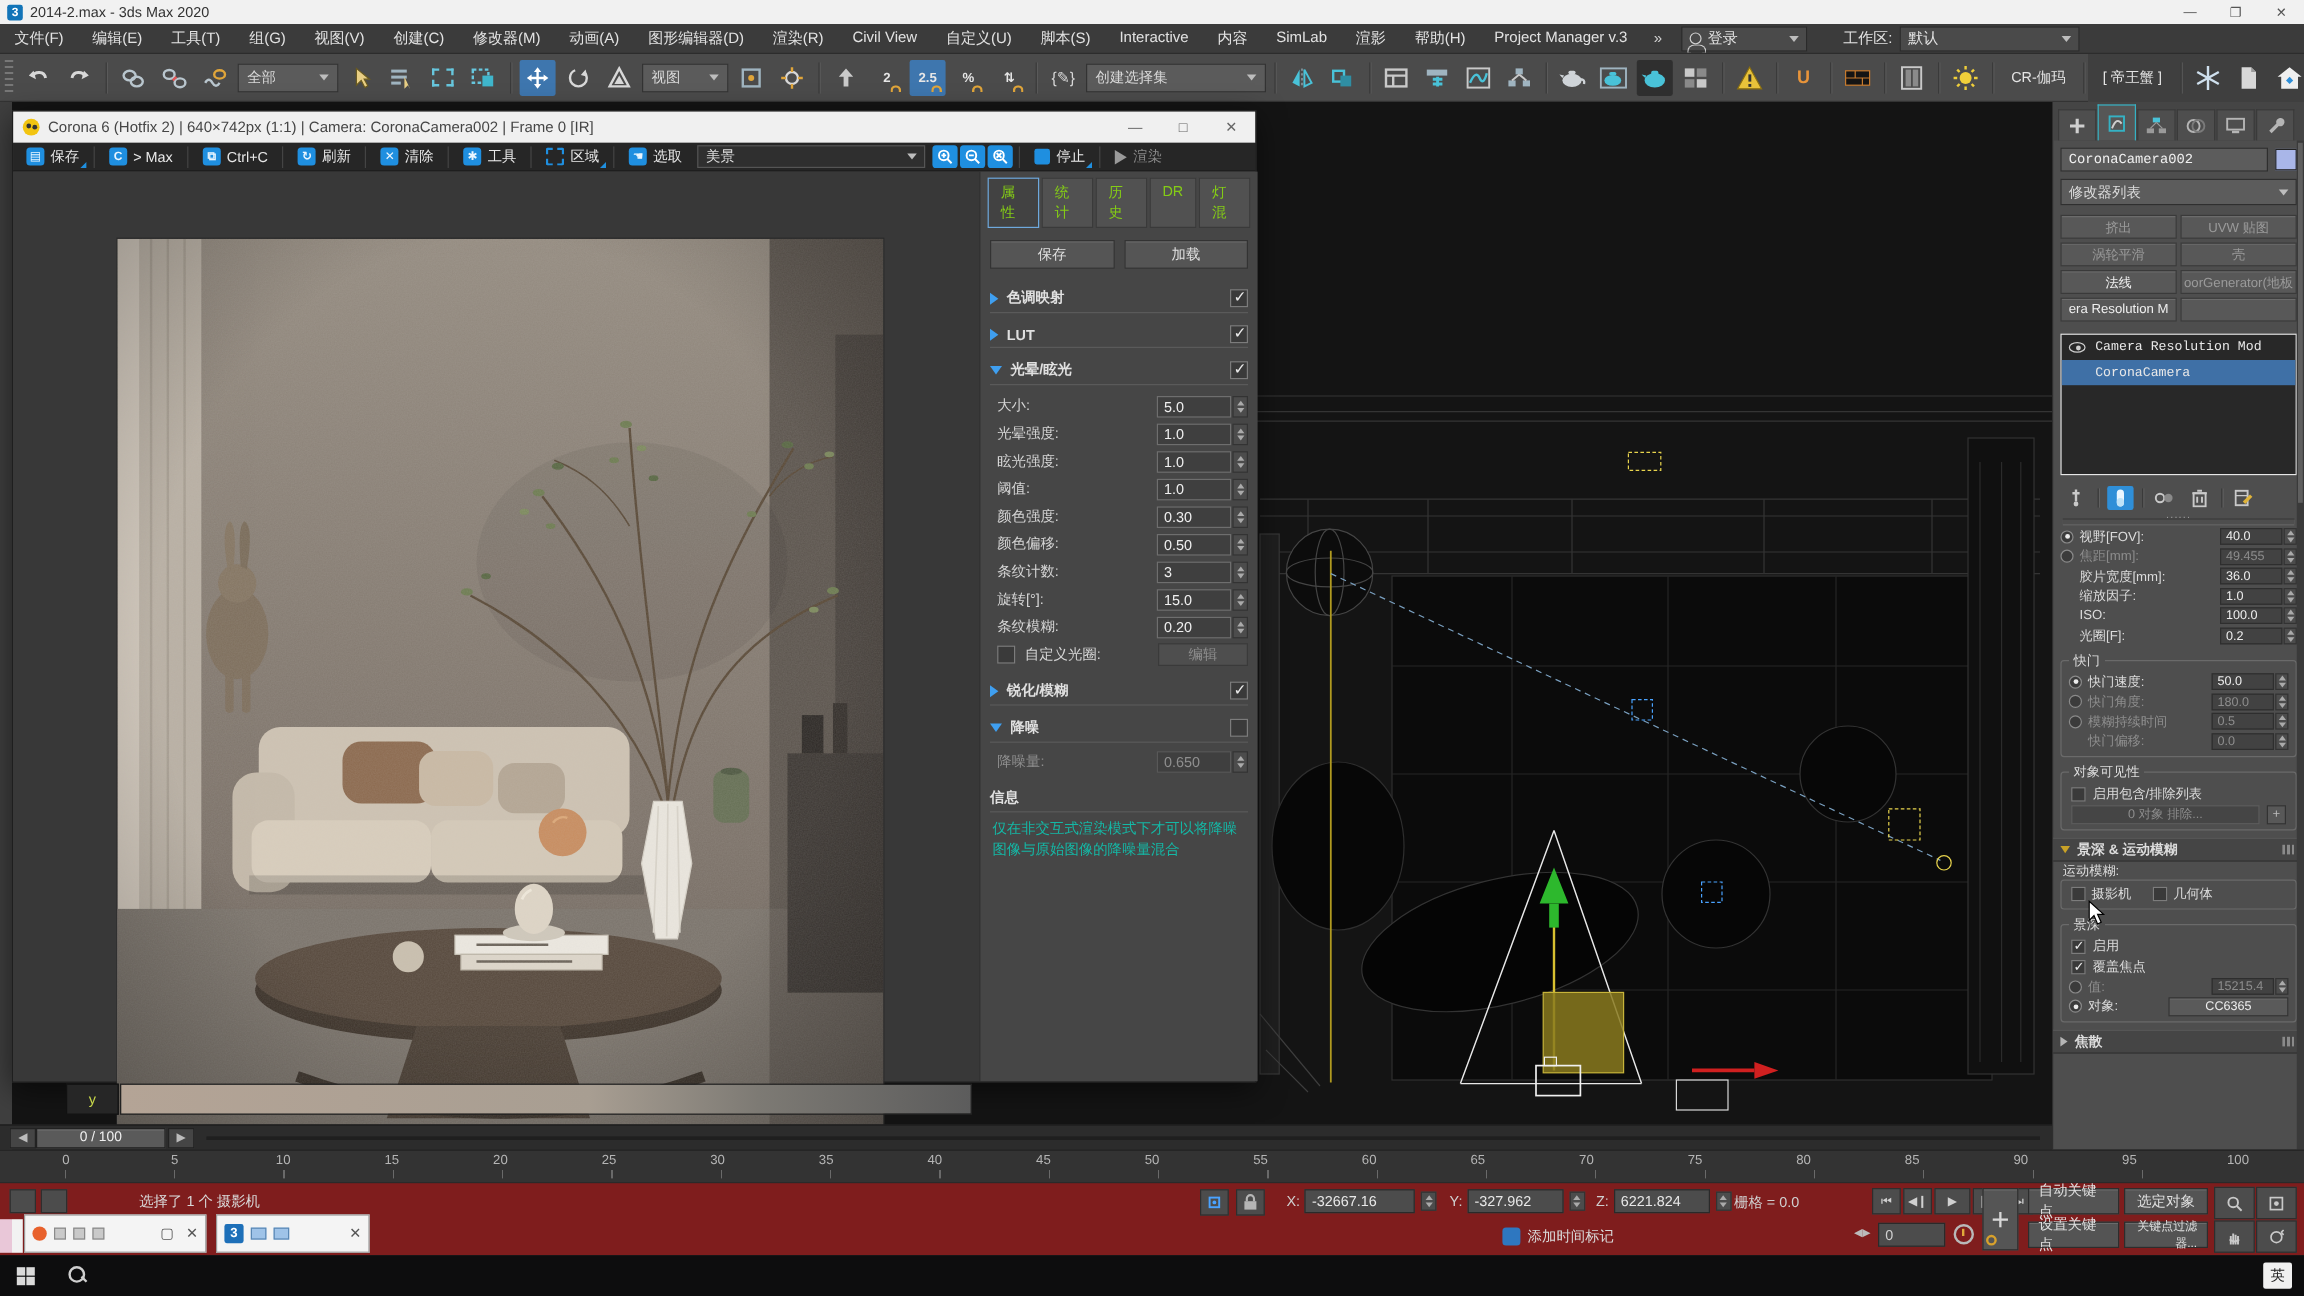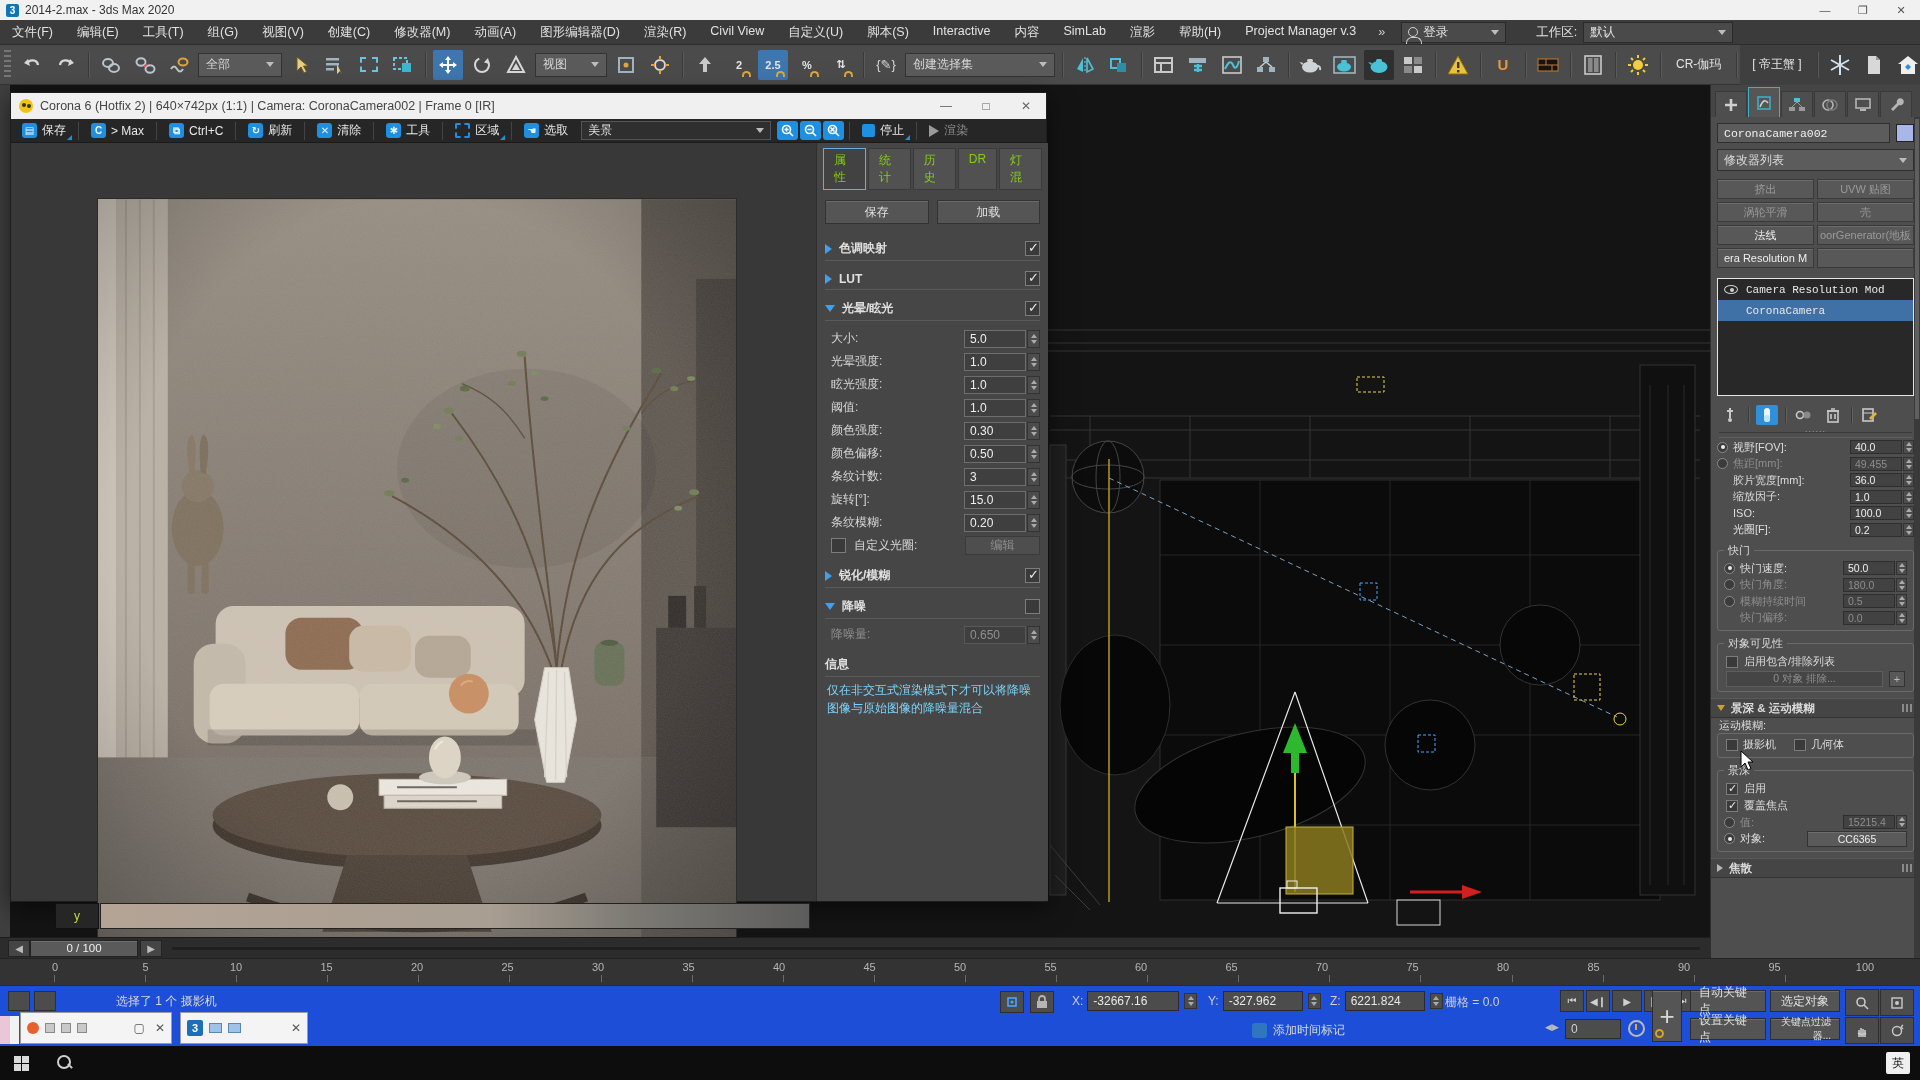--- a/index.html
+++ b/index.html
@@ -88,21 +88,21 @@
   .cb.checked:after { content:"✓"; position:absolute; left:2px; top:-2px; color:#ececec; font-size:13px; }
   .prow { display:flex; align-items:center; height:23px; padding:0 8px 0 14px; }
   .prow .plabel { flex:1; color:#d6d6d6; }
   .pfield { width:62px; height:18px; background:#3f3f3f; border:1px solid #6e6e6e; padding:0 5px; display:flex; align-items:center; color:#efefef; }
   .spin { width:13px; height:18px; background:#4c4c4c; border:1px solid #333; margin-left:1px; display:flex; flex-direction:column; align-items:center; justify-content:center; gap:2px; flex:none; }
   .spin:before { content:""; width:0; height:0; border-left:3px solid transparent; border-right:3px solid transparent; border-bottom:4px solid #aaa; }
   .spin:after { content:""; width:0; height:0; border-left:3px solid transparent; border-right:3px solid transparent; border-top:4px solid #aaa; }
   .prow.dim .plabel, .prow.dim .pfield { color:#8f8f8f; }
   .prow.dim .pfield { border-color:#585858; }
   .editbtn { width:75px; height:19px; background:#4e4e4e; border:1px solid #3a3a3a; color:#8f8f8f; display:flex; align-items:center; justify-content:center; }
-  #vfb-info { margin:4px 10px; color:#7dd3fc; line-height:1.5; }
+  #vfb-info { margin:4px 10px; color:#14b8a6; line-height:1.5; }
 
   
   #miniaxis { position:absolute; left:55px; top:903px; width:44px; height:26px; background:#262626; border:1px solid #111;
     color:#c8d84a; font-size:12px; display:flex; align-items:center; justify-content:center; }
   #trackstrip { position:absolute; left:100px; top:903px; width:710px; height:26px; border:1px solid #222;
     background:linear-gradient(90deg,#b5a success 0%,#8e867c 0%,#b2a round 0%); 
     background:linear-gradient(90deg,#b4a496 0%,#a89e92 55%,#7d7a74 75%,#5c5c5c 100%); }
 
   
   #cmdpanel { position:absolute; left:1710px; top:85px; width:210px; height:873px; background:#4e4e4e; color:#dcdcdc;
@@ -164,21 +164,21 @@
     display:flex; align-items:center; justify-content:center; font-size:11.5px; }
   #tstrack { flex:1; height:3px; background:#1f1f1f; margin:0 10px; }
   #ruler { position:absolute; left:0; top:958px; width:1920px; height:27px; background:#333; border-top:1px solid #222;
     display:flex; align-items:center; }
   #ticks { position:absolute; left:40px; right:40px; top:2px; display:flex; justify-content:space-between; color:#b5b5b5; font-size:11px; }
   #ticks .tick { width:30px; text-align:center; }
   #tickmarks { position:absolute; left:54px; right:54px; bottom:3px; height:7px;
     background:repeating-linear-gradient(90deg,#6a6a6a 0 1px, transparent 1px 91.1px); }
 
   
-  #statusbar { position:absolute; left:0; top:985px; width:1920px; height:61px; background:#1d4ed8; border-top:1px solid #2a2a2a; color:#cfcfcf; font-size:12px; }
+  #statusbar { position:absolute; left:0; top:985px; width:1920px; height:61px; background:#7f1d1d; border-top:1px solid #2a2a2a; color:#cfcfcf; font-size:12px; }
   .sq-btn { position:absolute; width:22px; height:20px; background:#4c4c4c; border:1px solid #2e2e2e; }
   #prompt { position:absolute; left:116px; top:7px; color:#d8d8d8; }
   #isolock { position:absolute; left:1000px; top:5px; display:flex; gap:6px; }
   .ilbtn { width:24px; height:22px; background:#4c4c4c; border:1px solid #2e2e2e; display:flex; align-items:center; justify-content:center; }
   .coord { position:absolute; top:5px; display:flex; align-items:center; gap:4px; }
   .coord .cfld { height:20px; background:#4c4c4c; border:1px solid #2a2a2a; display:flex; align-items:center; padding:0 5px; color:#e8e8e8; }
   #grid-readout { position:absolute; left:1427px; top:8px; }
   #listener-pink { position:absolute; left:0; top:30px; width:10px; height:28px; background:#e9c7d8; }
   #listener-white { position:absolute; left:10px; top:30px; width:9px; height:28px; background:#f2f2f2; }
   #timetag { position:absolute; left:1252px; top:36px; display:flex; align-items:center; gap:6px; color:#dadada; }

